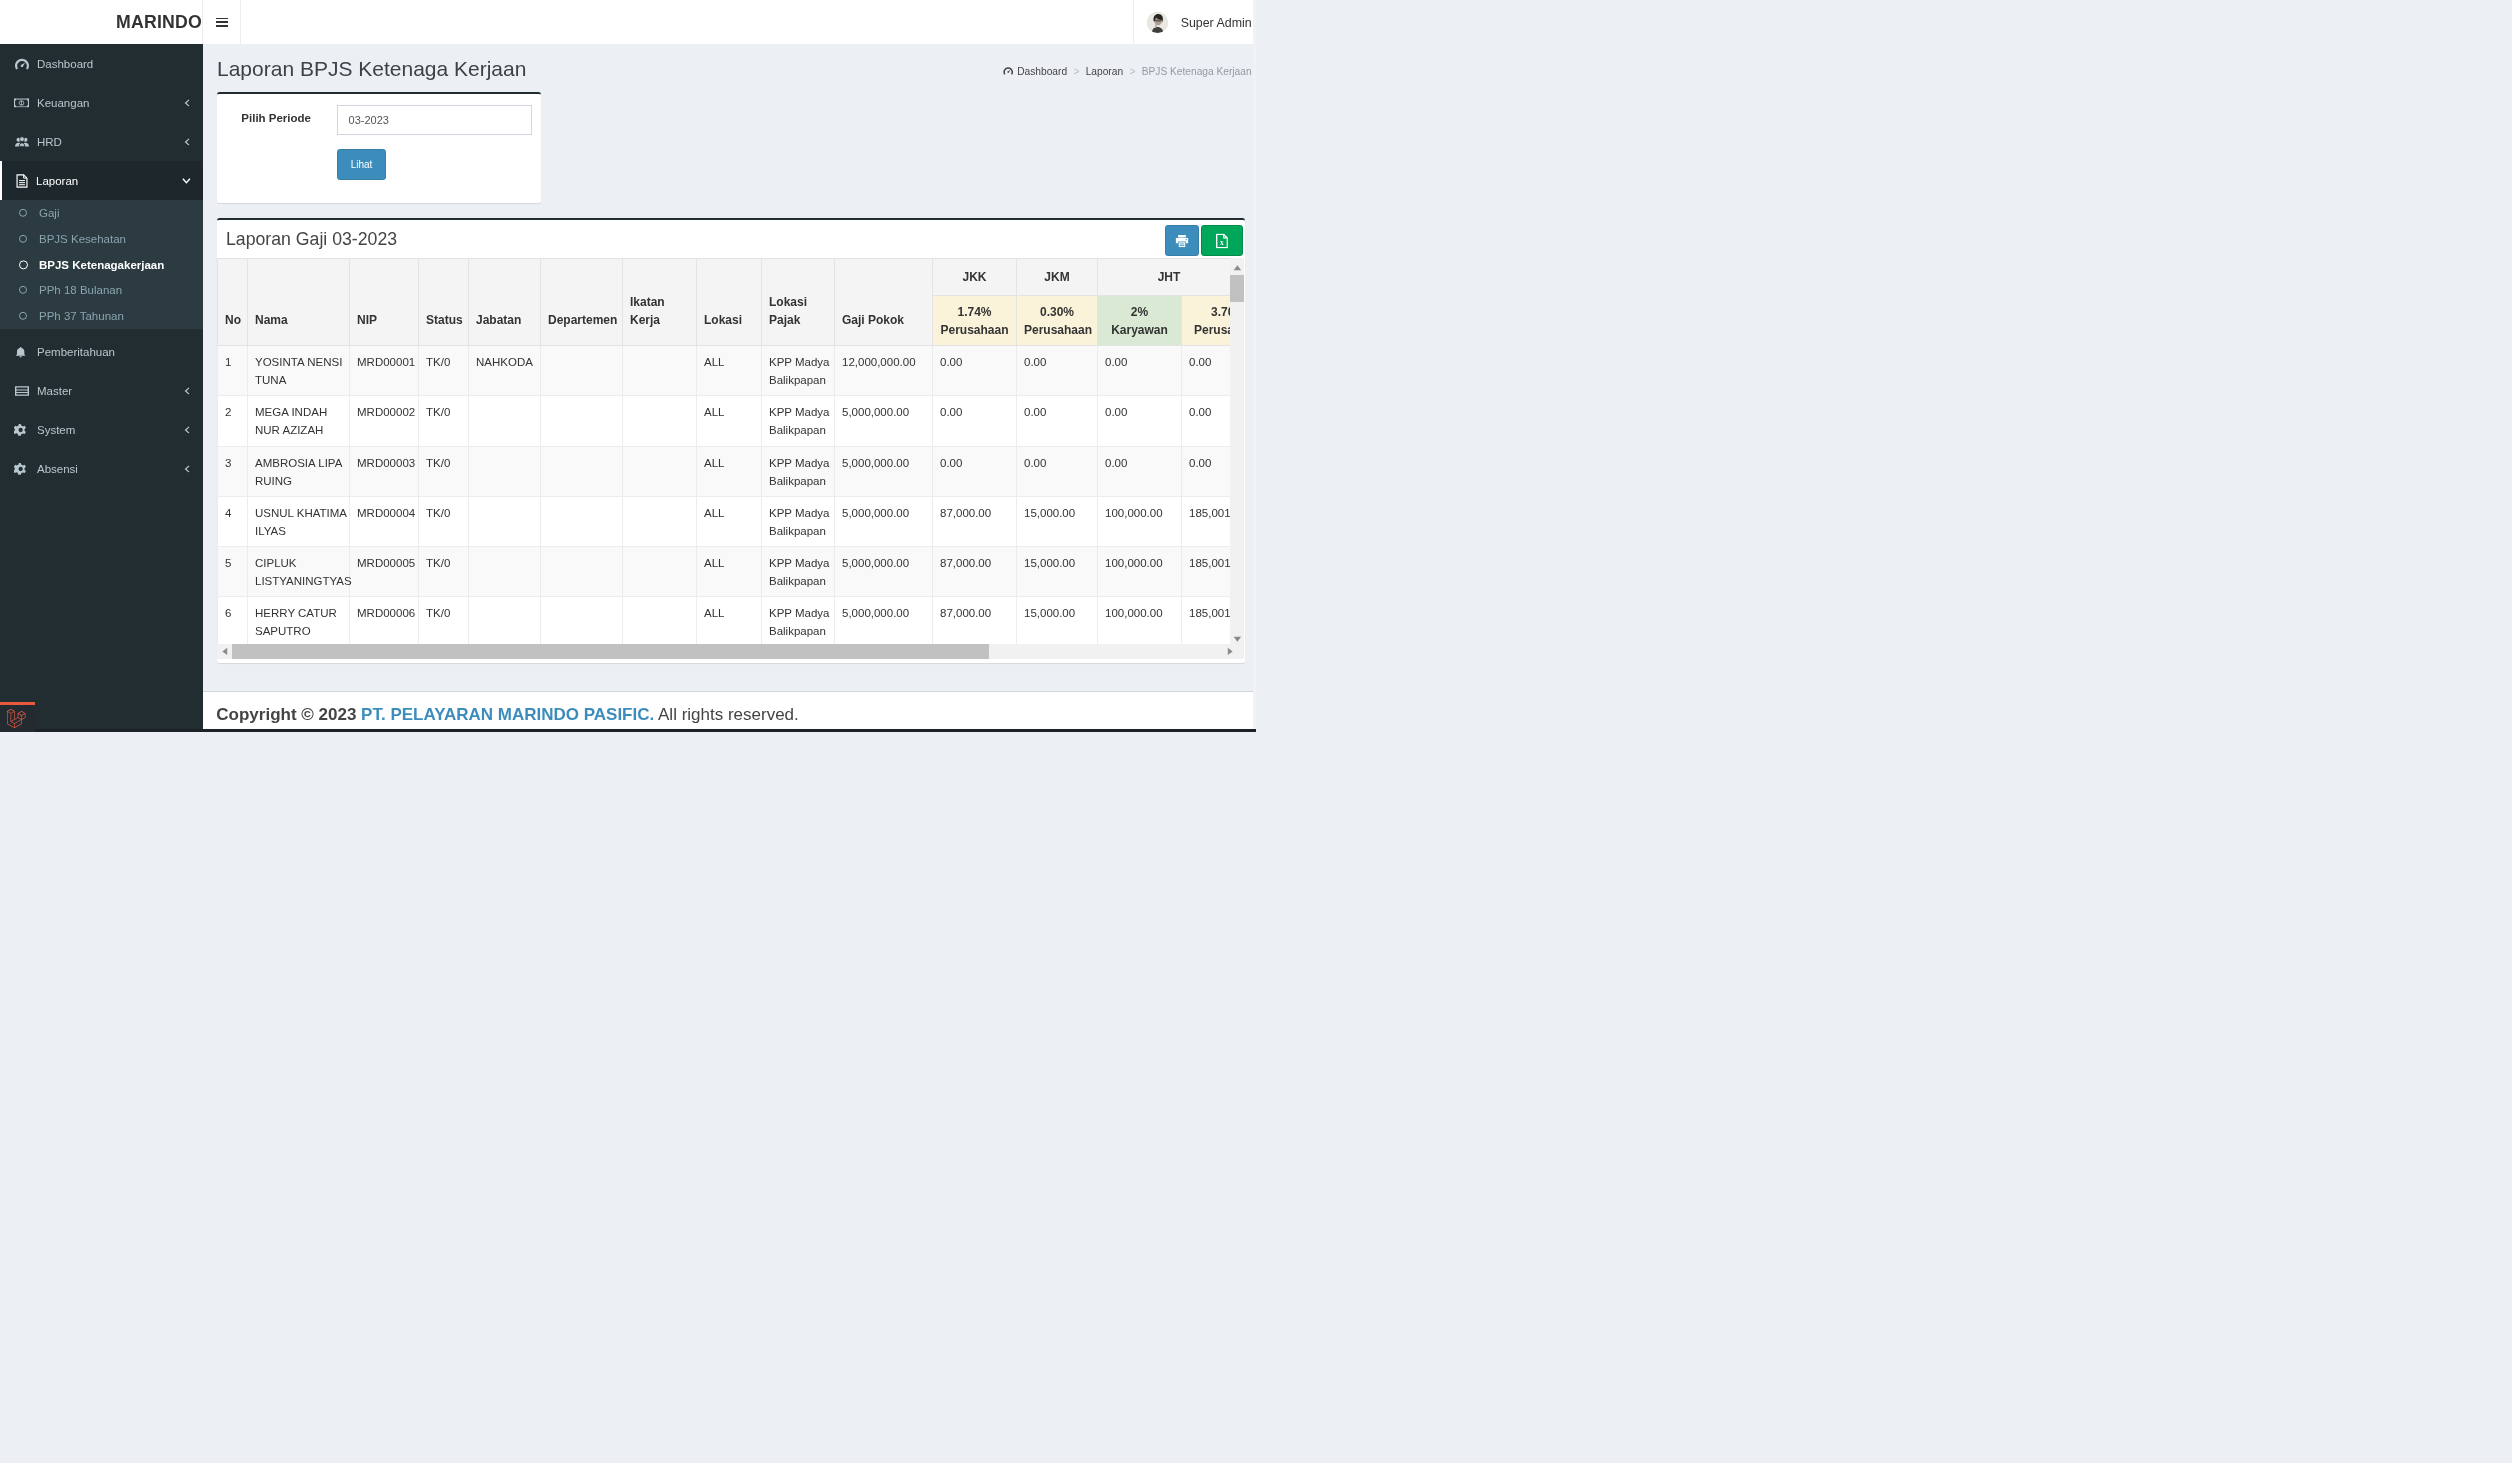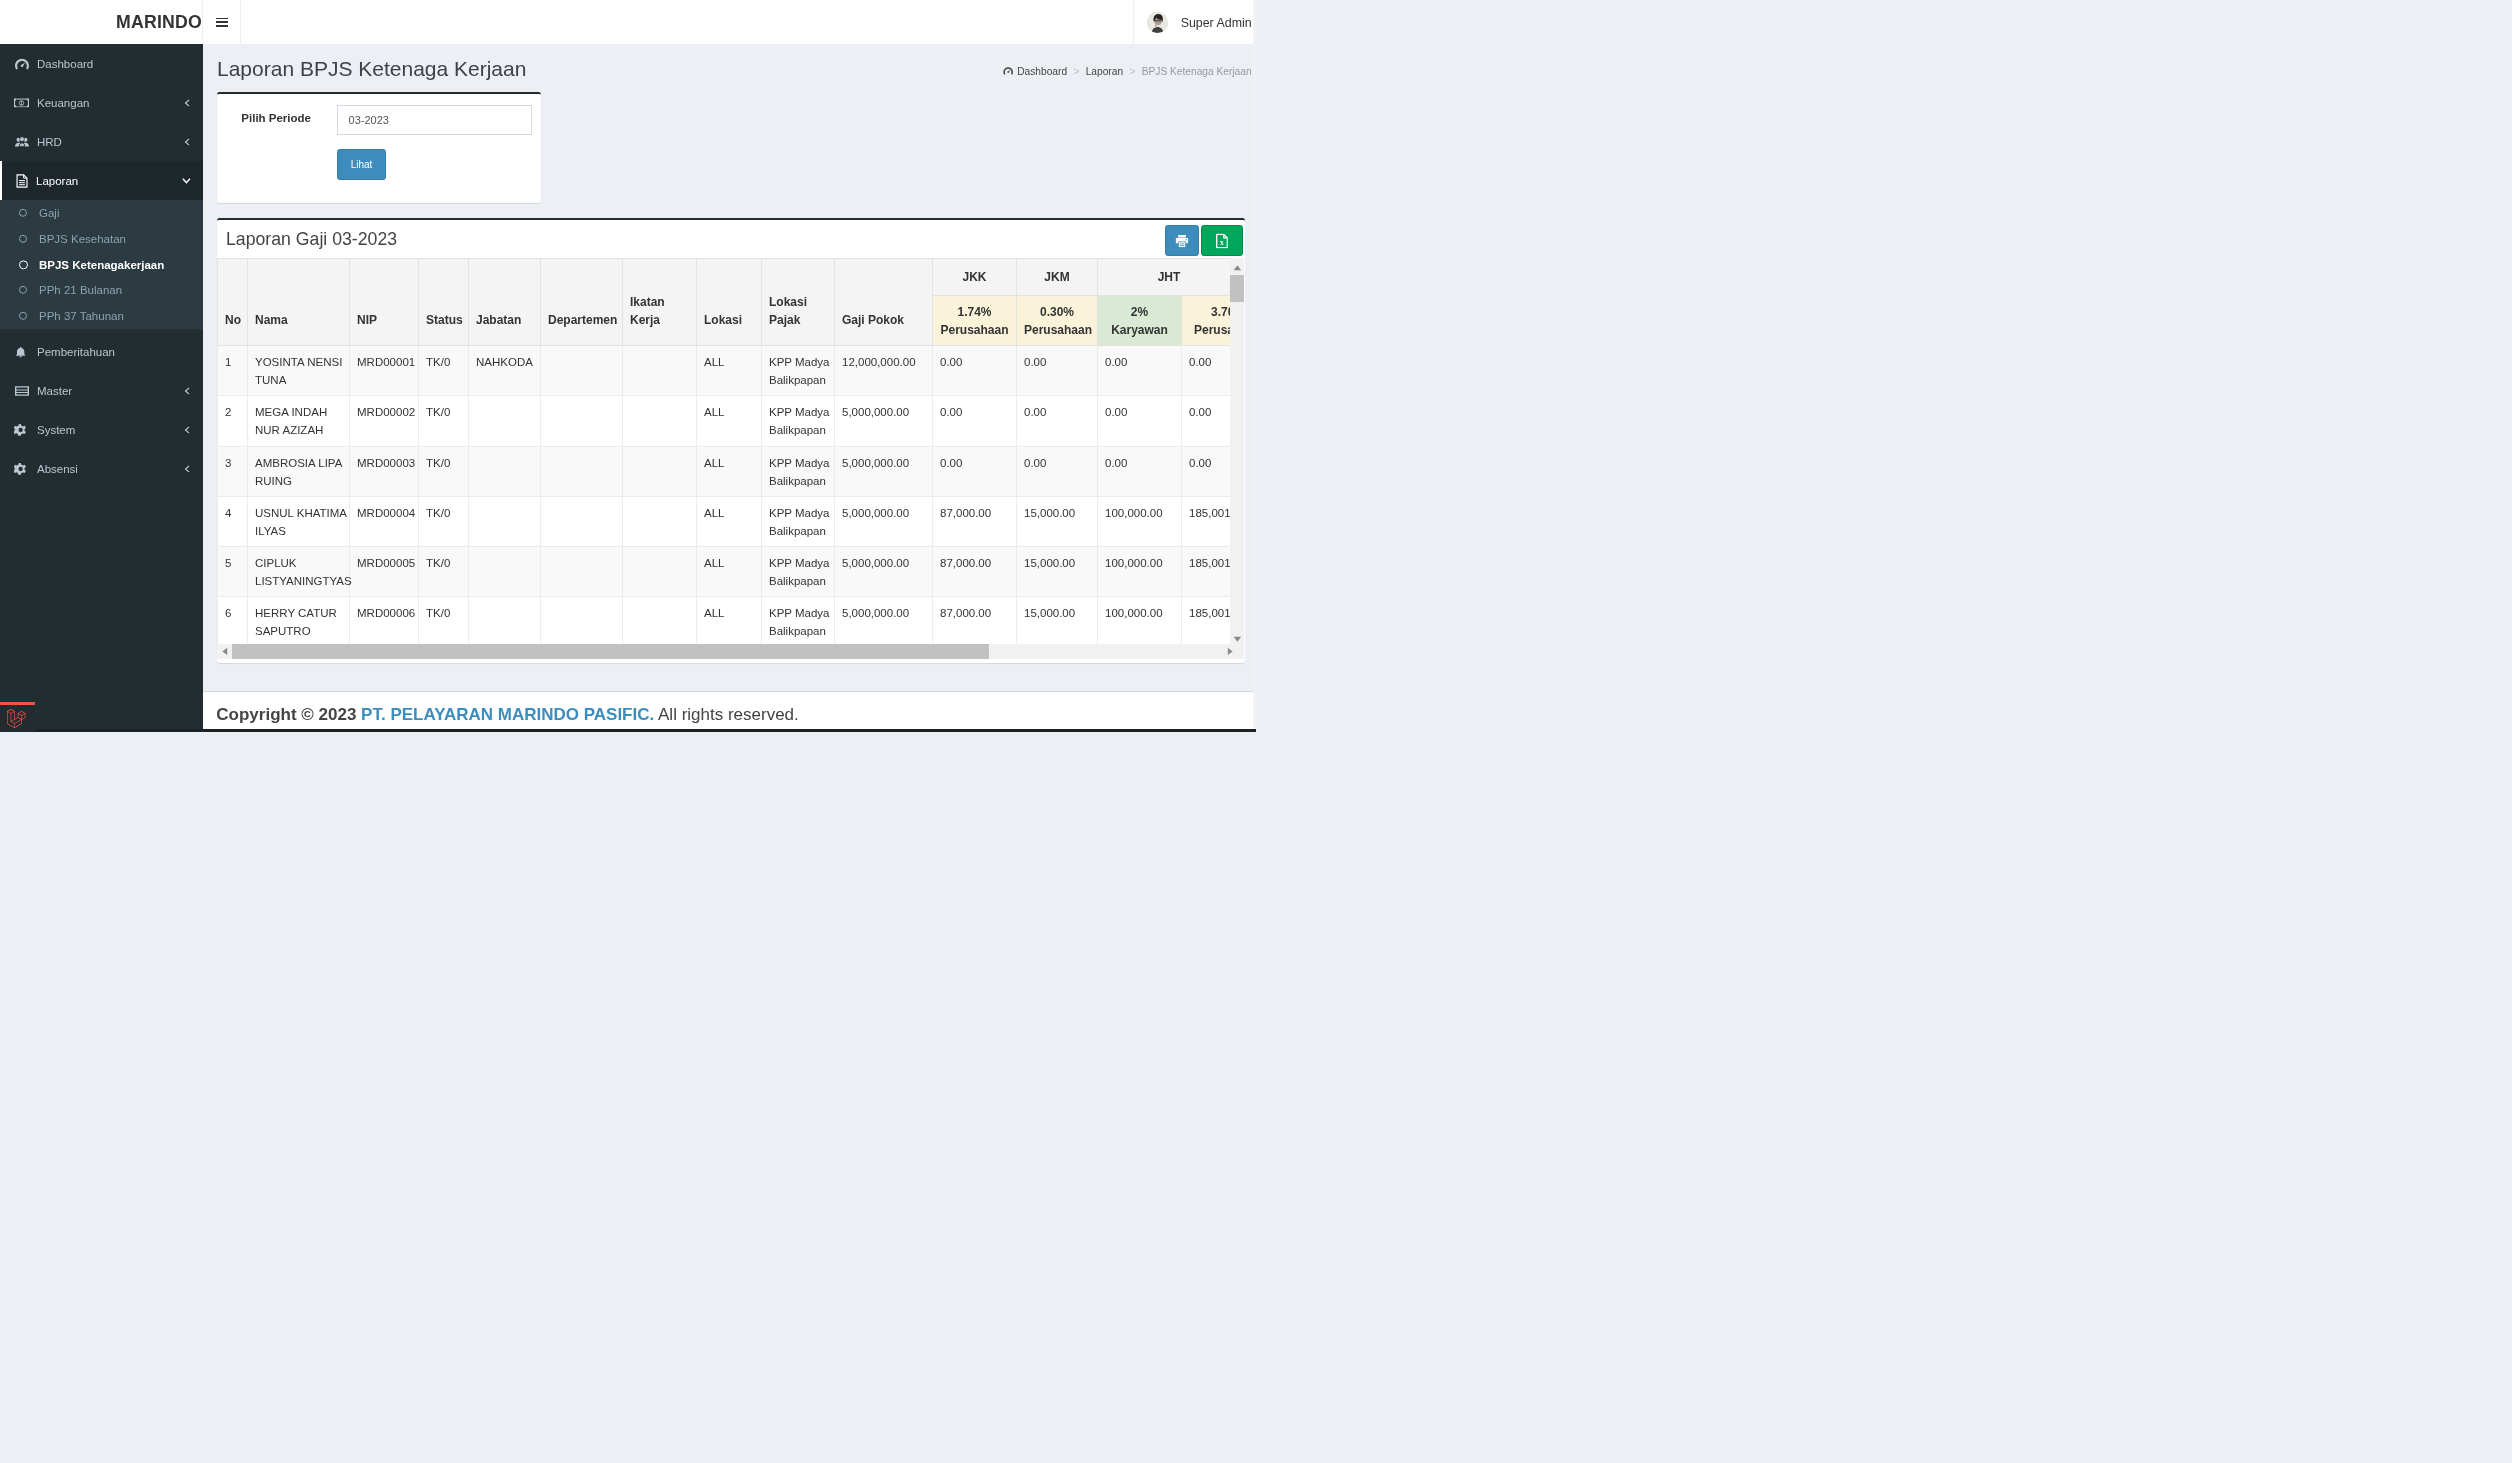--- a/index.html
+++ b/index.html
@@ -139,21 +139,21 @@
   <div class="sitem" style="top:26px">
       <span class="circ"></span>
       <span class="txt">BPJS Kesehatan</span>
     </div>
   <div class="sitem active" style="top:52px">
       <span class="circ"></span>
       <span class="txt">BPJS Ketenagakerjaan</span>
     </div>
   <div class="sitem" style="top:77px">
       <span class="circ"></span>
-      <span class="txt">PPh 21 Bulanan</span>
+      <span class="txt">PPh 18 Bulanan</span>
     </div>
   <div class="sitem" style="top:103px">
       <span class="circ"></span>
       <span class="txt">PPh 37 Tahunan</span>
     </div>
 </div>
 <div class="mitem" style="top:332px">
   <svg class="ico" viewBox="0 0 18 16" style="width:13.3px">
       <path fill="#b8c7ce" d="M9 1.2 c0.7 0 1.2 0.5 1.2 1.2 v0.3 c2.3 0.5 3.8 2.4 3.8 4.8 v3.5 l1.5 2 H2.5 l1.5-2 V7.5 c0-2.4 1.5-4.3 3.8-4.8 V2.4 c0-0.7 0.5-1.2 1.2-1.2 Z M7.3 13.8 h3.4 c0 0.9-0.8 1.6-1.7 1.6 s-1.7-0.7-1.7-1.6 Z"></path>
     </svg>

